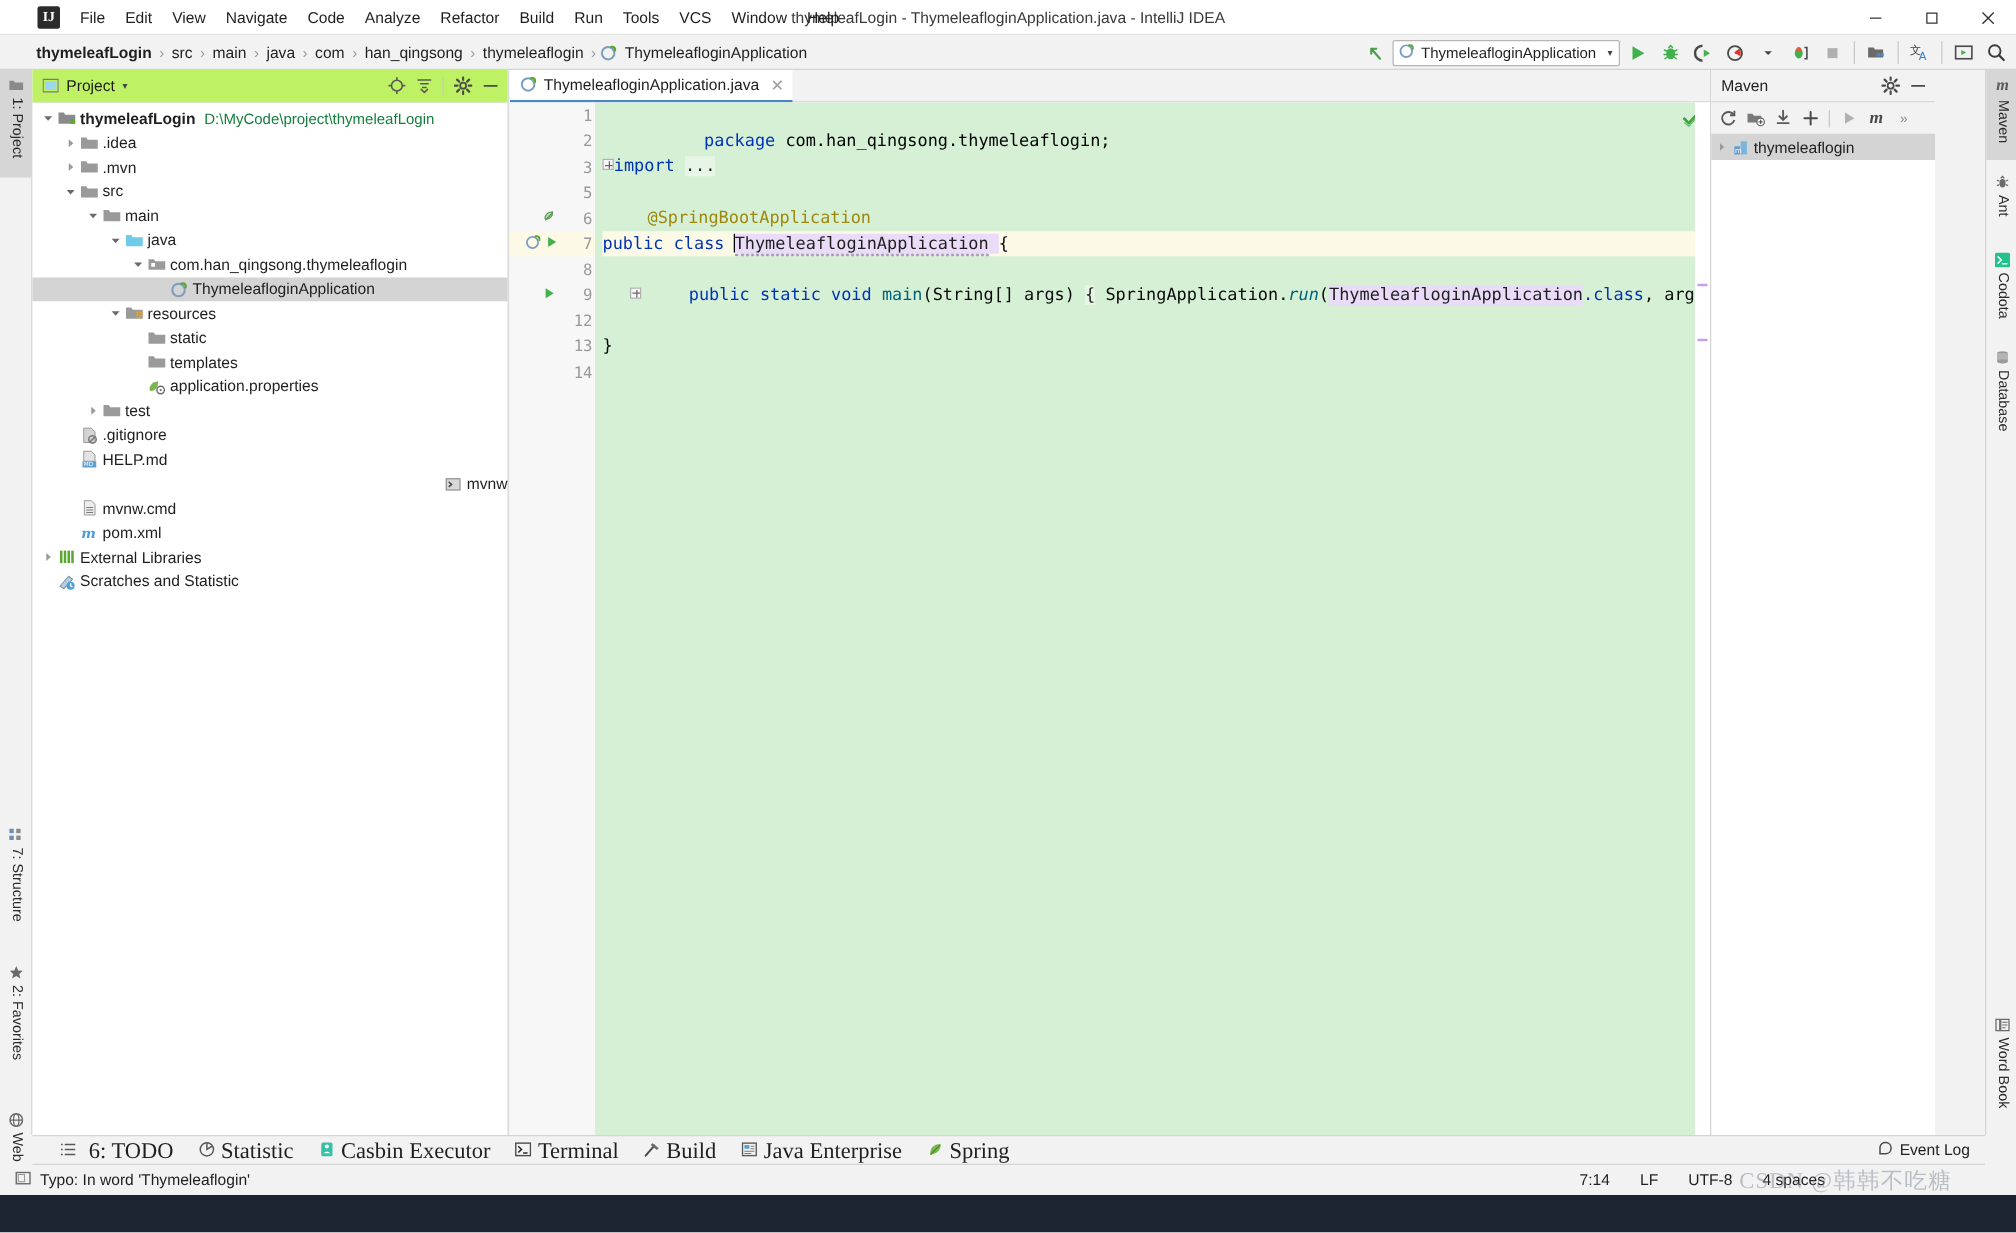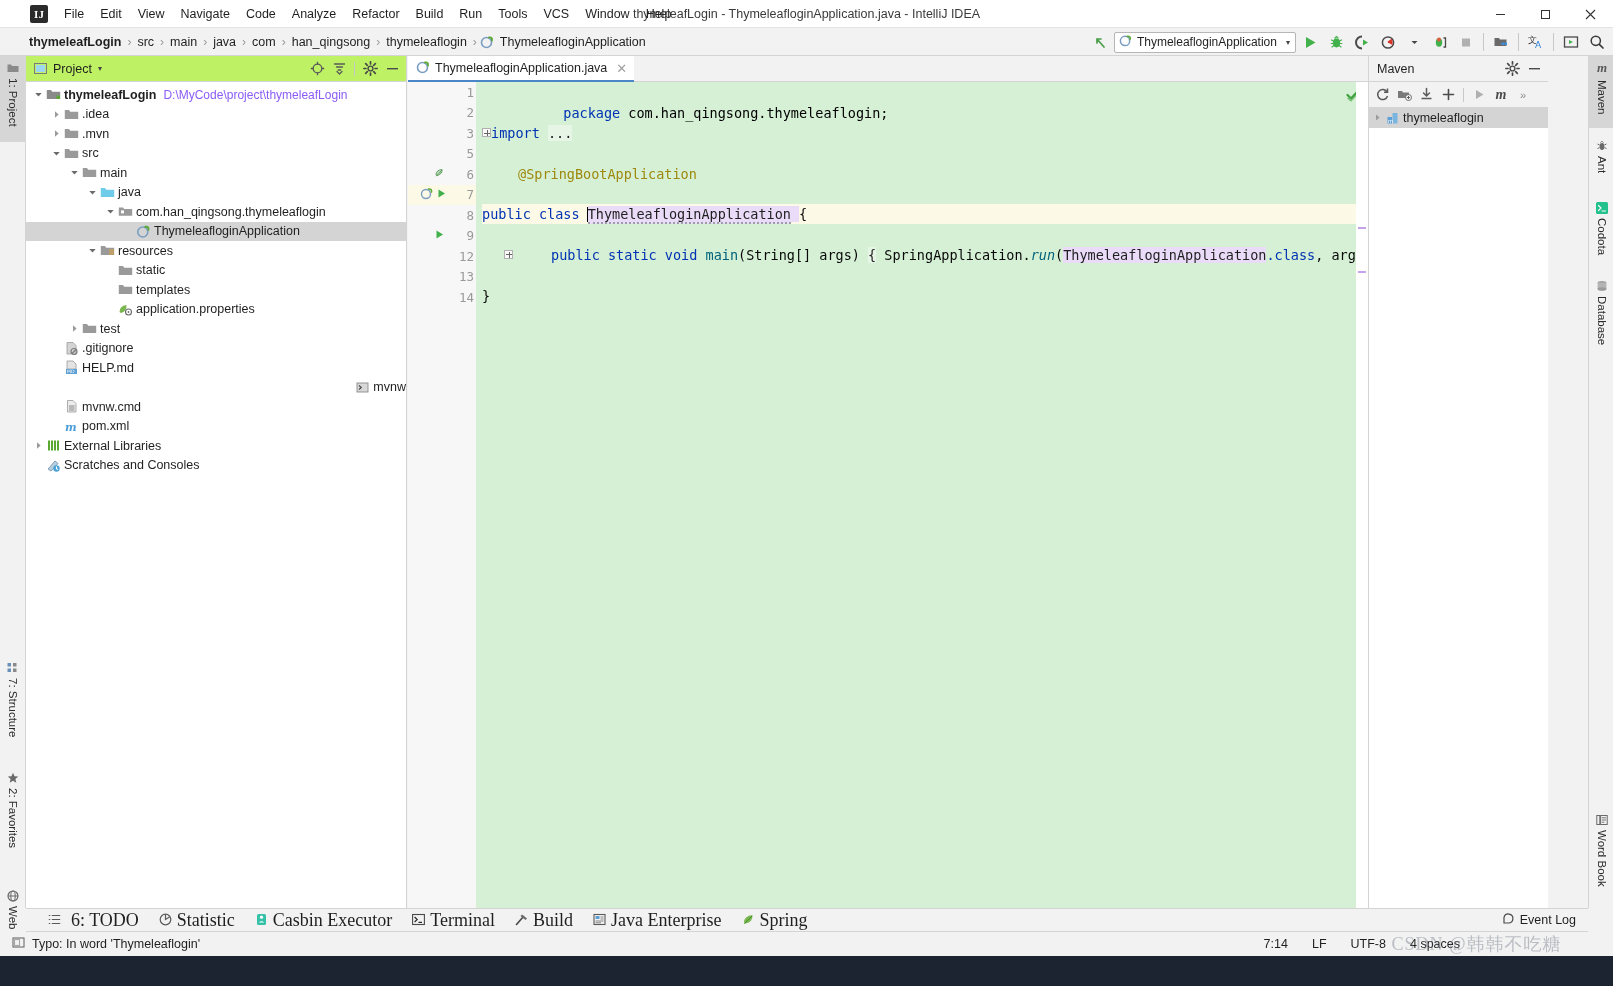--- a/index.html
+++ b/index.html
@@ -96,21 +96,21 @@
   .psep{ width:1px;height:14px;background:#c8c8c8;margin:0 3px;}
 
   .tree{ padding-top:3px; font-size:12.5px; }
   .row{ height:19.5px; display:flex; align-items:center; white-space:nowrap; cursor:default; }
   .row.selected{ background:#d4d4d4; }
   .arrow{ width:13px; display:flex; justify-content:center; align-items:center; flex:none; }
   .arrow svg{ display:block; }
   .nicon{ width:17px; display:flex; justify-content:center; align-items:center; flex:none; }
   .nlabel{ padding-left:2px; }
   .nlabel.bold{ font-weight:bold; }
-  .npath{ color:#8b5cf6; margin-left:7px; font-size:12px; }
+  .npath{ color:#15803d; margin-left:7px; font-size:12px; }
 
   
   .editor-area{
     position:absolute; left:408px; top:56px; width:960px; height:852px; background:#ffffff;
   }
   .tabstrip{ height:26px; background:#f2f2f2; border-bottom:1px solid #d4d4d4; display:flex; }
   .etab{
     display:flex; align-items:center; gap:5px; padding:0 7px 0 8px; height:26px;
     background:#ffffff; border-bottom:2px solid #4a86c8; font-size:12.5px;
   }
@@ -126,21 +126,21 @@
   .gline.cur{ background:#fdf9e7; }
   .gnum{ width:26px; text-align:right; }
   .gmark{ width:38px; display:flex; align-items:center; gap:2px; padding-left:3px; }
 
   .code{
     flex:1; background:#d5f0d5; position:relative;
     font-family:"DejaVu Sans Mono", monospace; font-size:13.5px;
     padding-left:6px; overflow:hidden;
   }
   .cline{ height:20.5px; line-height:20.5px; white-space:pre; }
-  .cline.cur{ background:#fdf9e7;margin-top:19px; }
+  .cline.cur{ background:#fdf9e7; }
   .kw{ color:#0033b3; }
   .ann{ color:#9e880d;margin-left:36px; }
   .pkg{ color:#000; }
   .txt{ color:#080808; }
   .meth{ color:#00627a; }
   .ital{ font-style:italic; }
   .hl-purple{ background:#eadcf8; }
   .hl-green{ background:#e6f5e6; }
   .caret-bar{ display:inline-block; width:1px; height:15px; background:#000; vertical-align:-3px; margin:0 -0.5px; }
   .typo{ border-bottom:2px dotted #9aa0a6; }
@@ -673,21 +673,21 @@
         </div>
         <div class="row" style="padding-left: 6px;">
           <span class="arrow"></span>
           <span class="nicon">
             <svg width="15" height="15" viewBox="0 0 15 15">
               <path d="M2 11 L9 3 L12 5.5 L5 13 Z" fill="#b8cfe0" stroke="#7a96ac" stroke-width="0.9"></path>
               <circle cx="10.5" cy="10.5" r="3.2" fill="#4aa3d8"></circle>
               <path d="M10.5 8.6 V10.7 L12 11.6" stroke="#fff" stroke-width="1.1" fill="none"></path>
             </svg>
           </span>
-          <span class="nlabel">Scratches and Consoles</span>
+          <span class="nlabel">Scratches and Statistic</span>
         </div>
       </div>
   </div>
 
   <div class="editor-area">
     <div class="tabstrip">
       <div class="etab">
         <span>
           <svg width="14" height="14" viewBox="0 0 14 14">
               <circle cx="6.5" cy="7.5" r="5" fill="none" stroke="#7a9ec2" stroke-width="1.6"></circle>

